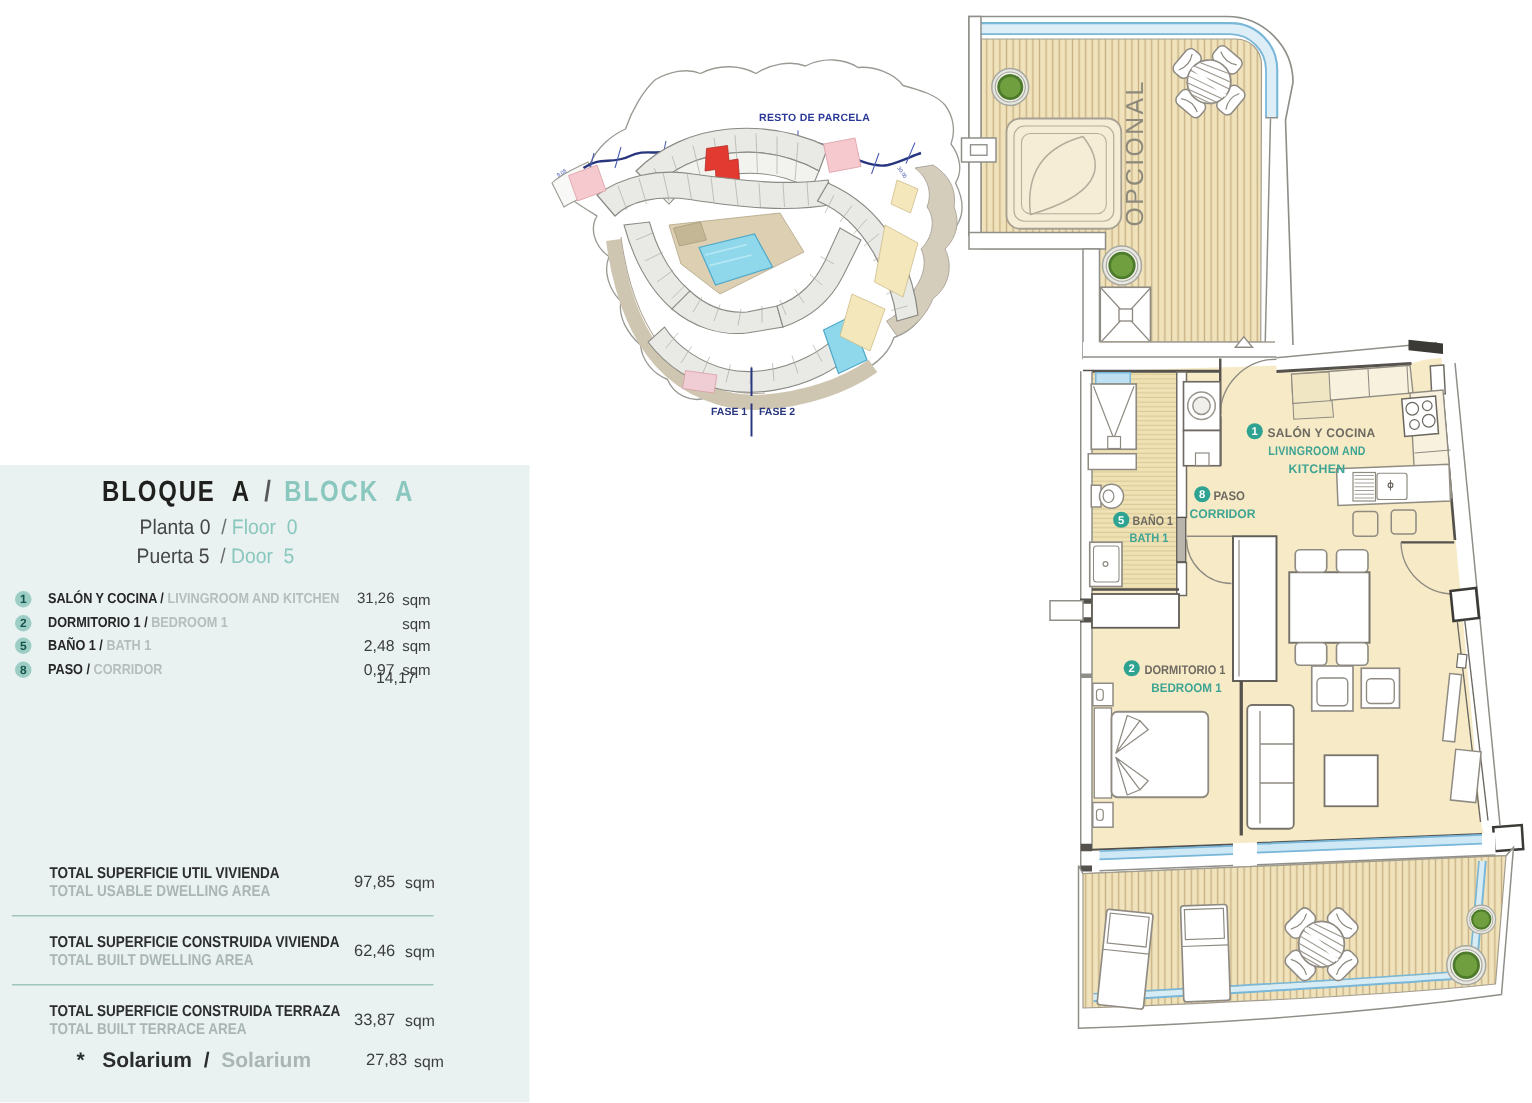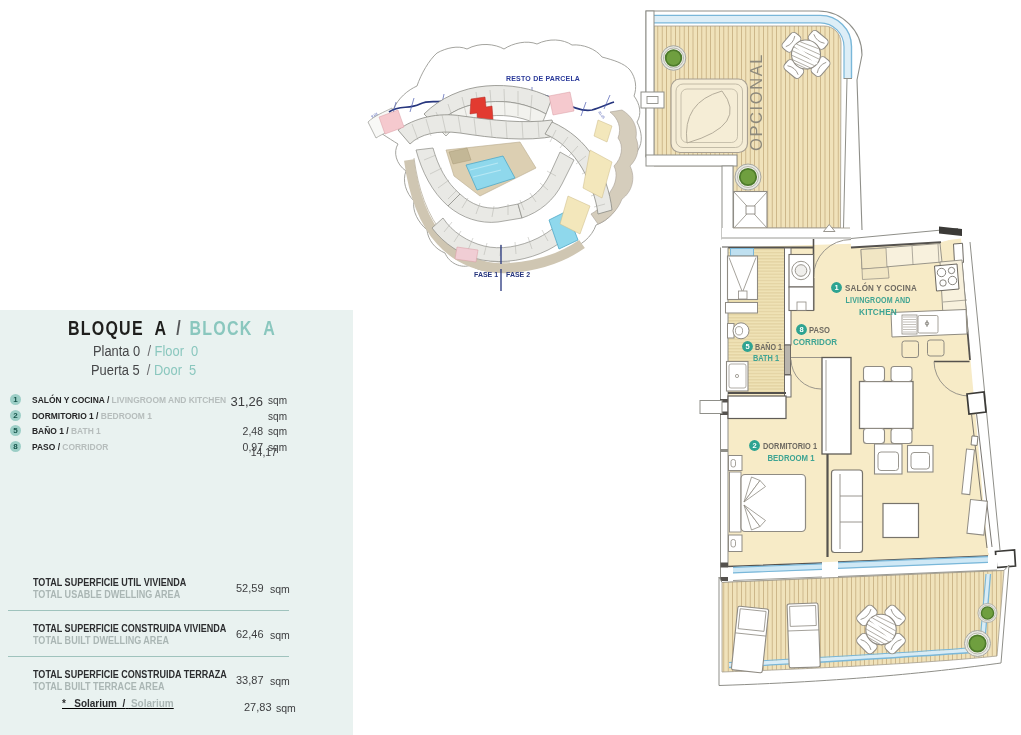--- a/index.html
+++ b/index.html
@@ -19,21 +19,21 @@
 
 <div class="abs" style="left:93px;top:343px;font-size:14px;color:#454648;transform:scale(0.92,1);transform-origin:left top;white-space:nowrap;">Planta 0&nbsp; <span style="color:#6a6b6d;">/</span> <span class="teal">Floor&nbsp; 0</span></div>
 
 <div class="abs" style="left:91px;top:362px;font-size:14px;color:#454648;transform:scale(0.92,1);transform-origin:left top;white-space:nowrap;">Puerta 5&nbsp; <span style="color:#6a6b6d;">/</span> <span class="teal">Door&nbsp; 5</span></div>
 
 <div class="abs" style="left:0;top:393px;width:353px;font-size:9.6px;">
 
   <div style="position:relative;height:15.5px;">
     <span style="position:absolute;left:10px;top:1px;width:11px;height:11px;border-radius:50%;background:#9ccec6;color:#15544a;font-weight:bold;text-align:center;line-height:11px;font-size:8px;">1</span>
     <span style="position:absolute;left:32px;top:1px;transform:scale(0.88,1);transform-origin:left top;white-space:nowrap;"><b style="color:#262627;">SALÓN Y COCINA /</b> <span class="gray" style="font-weight:bold;">LIVINGROOM AND KITCHEN</span></span>
-    <span style="position:absolute;right:90px;top:1px;color:#3c3d3f;font-size:13px;">31,26</span>
+    <span style="position:absolute;right:90px;top:1px;color:#3c3d3f;font-size:10px;">31,26</span>
       <span style="position:absolute;right:66px;top:2px;color:#3c3d3f;font-size:10px;">sqm</span>
   </div>
 
   <div style="position:relative;height:15.5px;">
     <span style="position:absolute;left:10px;top:1px;width:11px;height:11px;border-radius:50%;background:#9ccec6;color:#15544a;font-weight:bold;text-align:center;line-height:11px;font-size:8px;">2</span>
     <span style="position:absolute;left:32px;top:1px;transform:scale(0.88,1);transform-origin:left top;white-space:nowrap;"><b style="color:#262627;">DORMITORIO 1 /</b> <span class="gray" style="font-weight:bold;">BEDROOM 1</span></span>
     <span style="position:absolute;right:76px;top:1px;color:#3c3d3f;font-size:10.5px;margin-top:36px;">14,17</span>
       <span style="position:absolute;right:66px;top:2px;color:#3c3d3f;font-size:10px;">sqm</span>
   </div>
 
@@ -49,42 +49,42 @@
     <span style="position:absolute;left:32px;top:1px;transform:scale(0.88,1);transform-origin:left top;white-space:nowrap;"><b style="color:#262627;">PASO /</b> <span class="gray" style="font-weight:bold;">CORRIDOR</span></span>
     <span style="position:absolute;right:90px;top:1px;color:#3c3d3f;font-size:10.5px;">0,97</span>
       <span style="position:absolute;right:66px;top:2px;color:#3c3d3f;font-size:10px;">sqm</span>
   </div>
 </div>
 
 <div class="abs" style="left:33px;top:576px;width:280px;white-space:nowrap;transform:scale(0.86,1);transform-origin:left top;">
   <div style="font-size:10.5px;font-weight:bold;color:#2c2d2f;">TOTAL SUPERFICIE UTIL VIVIENDA</div>
   <div style="font-size:10.5px;font-weight:bold;color:#aab6b4;">TOTAL USABLE DWELLING AREA</div>
 </div>
-<div class="abs" style="left:236px;top:582px;font-size:11px;color:#3c3d3f;">52,59</div>
+<div class="abs" style="left:236px;top:582px;font-size:11px;color:#3c3d3f;">97,85</div>
 <div class="abs" style="left:270px;top:583px;font-size:10.5px;color:#3c3d3f;">sqm</div>
 
 <div class="abs" style="left:8px;top:610px;width:281px;height:1px;background:#9fc3bd;"></div>
 
 <div class="abs" style="left:33px;top:622px;width:280px;white-space:nowrap;transform:scale(0.86,1);transform-origin:left top;">
   <div style="font-size:10.5px;font-weight:bold;color:#2c2d2f;">TOTAL SUPERFICIE CONSTRUIDA VIVIENDA</div>
   <div style="font-size:10.5px;font-weight:bold;color:#aab6b4;">TOTAL BUILT DWELLING AREA</div>
 </div>
 <div class="abs" style="left:236px;top:628px;font-size:11px;color:#3c3d3f;">62,46</div>
 <div class="abs" style="left:270px;top:629px;font-size:10.5px;color:#3c3d3f;">sqm</div>
 
 <div class="abs" style="left:8px;top:656px;width:281px;height:1px;background:#9fc3bd;"></div>
 
 <div class="abs" style="left:33px;top:668px;width:280px;white-space:nowrap;transform:scale(0.86,1);transform-origin:left top;">
   <div style="font-size:10.5px;font-weight:bold;color:#2c2d2f;">TOTAL SUPERFICIE CONSTRUIDA TERRAZA</div>
   <div style="font-size:10.5px;font-weight:bold;color:#aab6b4;">TOTAL BUILT TERRACE AREA</div>
 </div>
 <div class="abs" style="left:236px;top:674px;font-size:11px;color:#3c3d3f;">33,87</div>
 <div class="abs" style="left:270px;top:675px;font-size:10.5px;color:#3c3d3f;">sqm</div>
 
-<div class="abs" style="left:62px;top:698px;font-size:10px;text-decoration:underline;"><b style="color:#2c2d2f;">*&nbsp;&nbsp;&nbsp;Solarium&nbsp;&nbsp;/</b> <span style="color:#aab6b4;font-weight:bold;">&nbsp;Solarium</span></div>
+<div class="abs" style="left:51px;top:698px;font-size:14px;"><b style="color:#2c2d2f;">*&nbsp;&nbsp;&nbsp;Solarium&nbsp;&nbsp;/</b> <span style="color:#aab6b4;font-weight:bold;">&nbsp;Solarium</span></div>
 <div class="abs" style="left:244px;top:701px;font-size:11px;color:#3c3d3f;">27,83</div>
 <div class="abs" style="left:276px;top:702px;font-size:10.5px;color:#3c3d3f;">sqm</div>
 
 <svg width="1021" height="735" viewBox="0 0 1021 735">
 <defs>
 <pattern id="deck" width="4.4" height="8" patternUnits="userSpaceOnUse">
   <rect width="4.4" height="8" fill="#f0e2ba"></rect>
   <path d="M2.2,0 V8" stroke="#c8b184" stroke-width="0.9"></path>
 </pattern>
 <pattern id="bathh" width="8" height="3.1" patternUnits="userSpaceOnUse">

